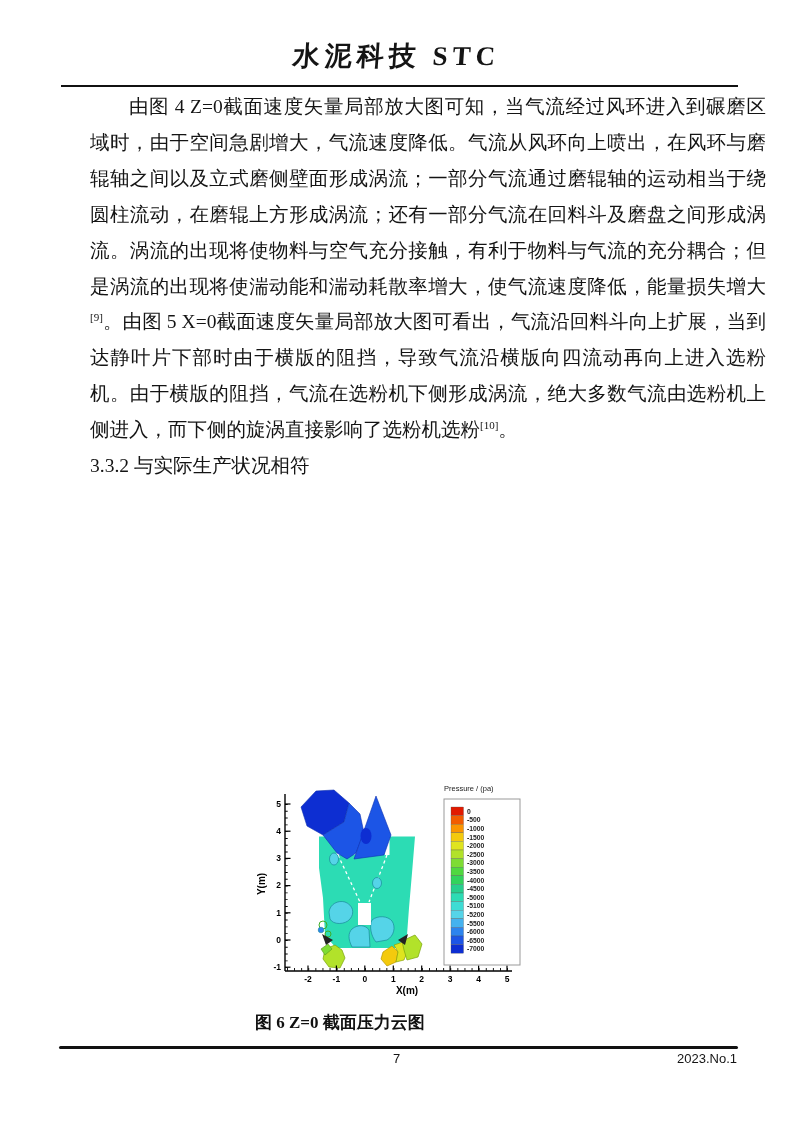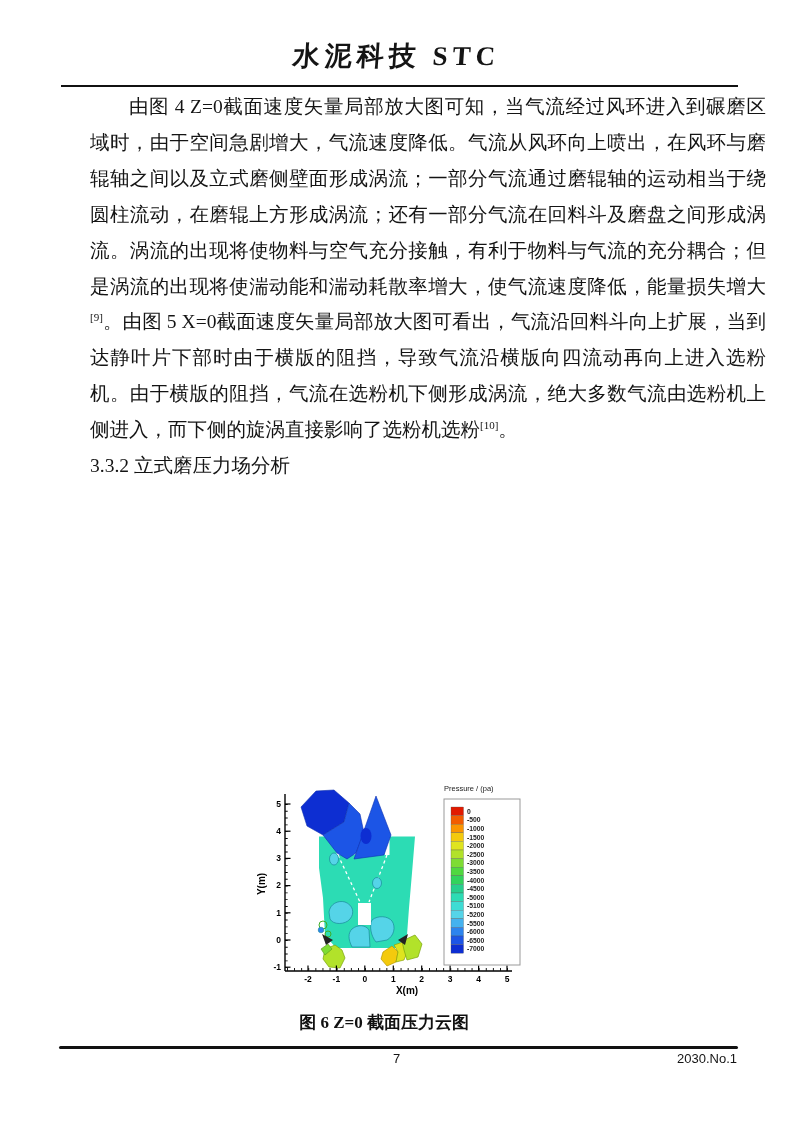--- a/index.html
+++ b/index.html
@@ -10,42 +10,42 @@
   .header-rule{position:absolute;top:85px;left:61px;width:677px;height:0;
         border-top:2px solid #111;}
   .content{position:absolute;top:89px;left:62px;width:676px;
         font-size:19.5px;line-height:35.9px;text-align:justify;margin-left:28px;}
   .content p{margin:0;}
   .bp{text-indent:39px;}
   .section-heading{margin:0;font-size:19.5px;font-weight:400;line-height:35.9px;}
   sup.ref{font-size:11px;line-height:0;vertical-align:super;}
   .fig{position:absolute;top:778px;left:255px;margin:0;}
   .fig svg{display:block;}
-  .fig figcaption{width:214px;margin-top:3px;text-align:right;
+  .fig figcaption{width:214px;margin-top:3px;text-align:left;
         font-size:17px;font-weight:600;color:#111;}
   .footer-rule{position:absolute;top:1046px;left:59px;width:679px;height:3px;
         background:#111;border-radius:2px;}
   .page-number{position:absolute;top:1051px;left:0;width:100%;text-align:center;
         font-size:13px;font-family:"Liberation Sans","DejaVu Sans",sans-serif;}
   .issue{position:absolute;top:1051px;right:56px;font-size:13px;
         font-family:"Liberation Sans","DejaVu Sans",sans-serif;}
   .ax-txt{font-family:"Liberation Sans","DejaVu Sans",sans-serif;font-weight:700;fill:#000;}
   .lg-txt{font-family:"Liberation Sans","DejaVu Sans",sans-serif;fill:#222;}
 </style>
 </head>
 <body>
 
 <div class="page">
 
   <div class="journal-title">水泥科技 STC</div>
   <div class="header-rule"></div>
 
   <div class="content">
     <p class="bp"><span>由图 4 Z=0截面速度矢量局部放大图可知，当气流经过风环进入到碾磨区域时，由于空间急剧增大，气流速度降低。气流从风环向上喷出，在风环与磨辊轴之间以及立式磨侧壁面形成涡流；一部分气流通过磨辊轴的运动相当于绕圆柱流动，在磨辊上方形成涡流；还有一部分气流在回料斗及磨盘之间形成涡流。涡流的出现将使物料与空气充分接触，有利于物料与气流的充分耦合；但是涡流的出现将使湍动能和湍动耗散率增大，使气流速度降低，能量损失增大</span><sup class="ref">[9]</sup><span>。由图 5 X=0截面速度矢量局部放大图可看出，气流沿回料斗向上扩展，当到达静叶片下部时由于横版的阻挡，导致气流沿横版向四流动再向上进入选粉机。由于横版的阻挡，气流在选粉机下侧形成涡流，绝大多数气流由选粉机上侧进入，而下侧的旋涡直接影响了选粉机选粉</span><sup class="ref">[10]</sup><span>。</span></p>
-    <p class="section-heading">3.3.2 立式磨压力场分析</p>
+    <p class="section-heading">3.3.2 与实际生产状况相符</p>
   </div>
 
   <figure class="fig">
     <svg width="290" height="230" viewBox="0 0 290 230">
 
       <g>
 
         <path d="M 64,58.5 L 160,58.5 L 157,95 L 154,130 L 152,157 L 141,170 L 81,170 L 70,157 L 68,120 L 64,90 Z" fill="#2cdcb4"></path>
 
         <rect x="89.5" y="58" width="37" height="18.5" fill="#ffffff"></rect>
@@ -170,15 +170,15 @@
           <text x="212" y="164.8">-6500</text>
           <text x="212" y="173.4">-7000</text>
         </g>
       </g>
     </svg>
     <figcaption>图 6 Z=0 截面压力云图</figcaption>
   </figure>
 
   <div class="footer-rule"></div>
   <div class="page-number">7</div>
-  <div class="issue">2030.No.1</div>
+  <div class="issue">2023.No.1</div>
 
 </div>
 
 </body></html>

